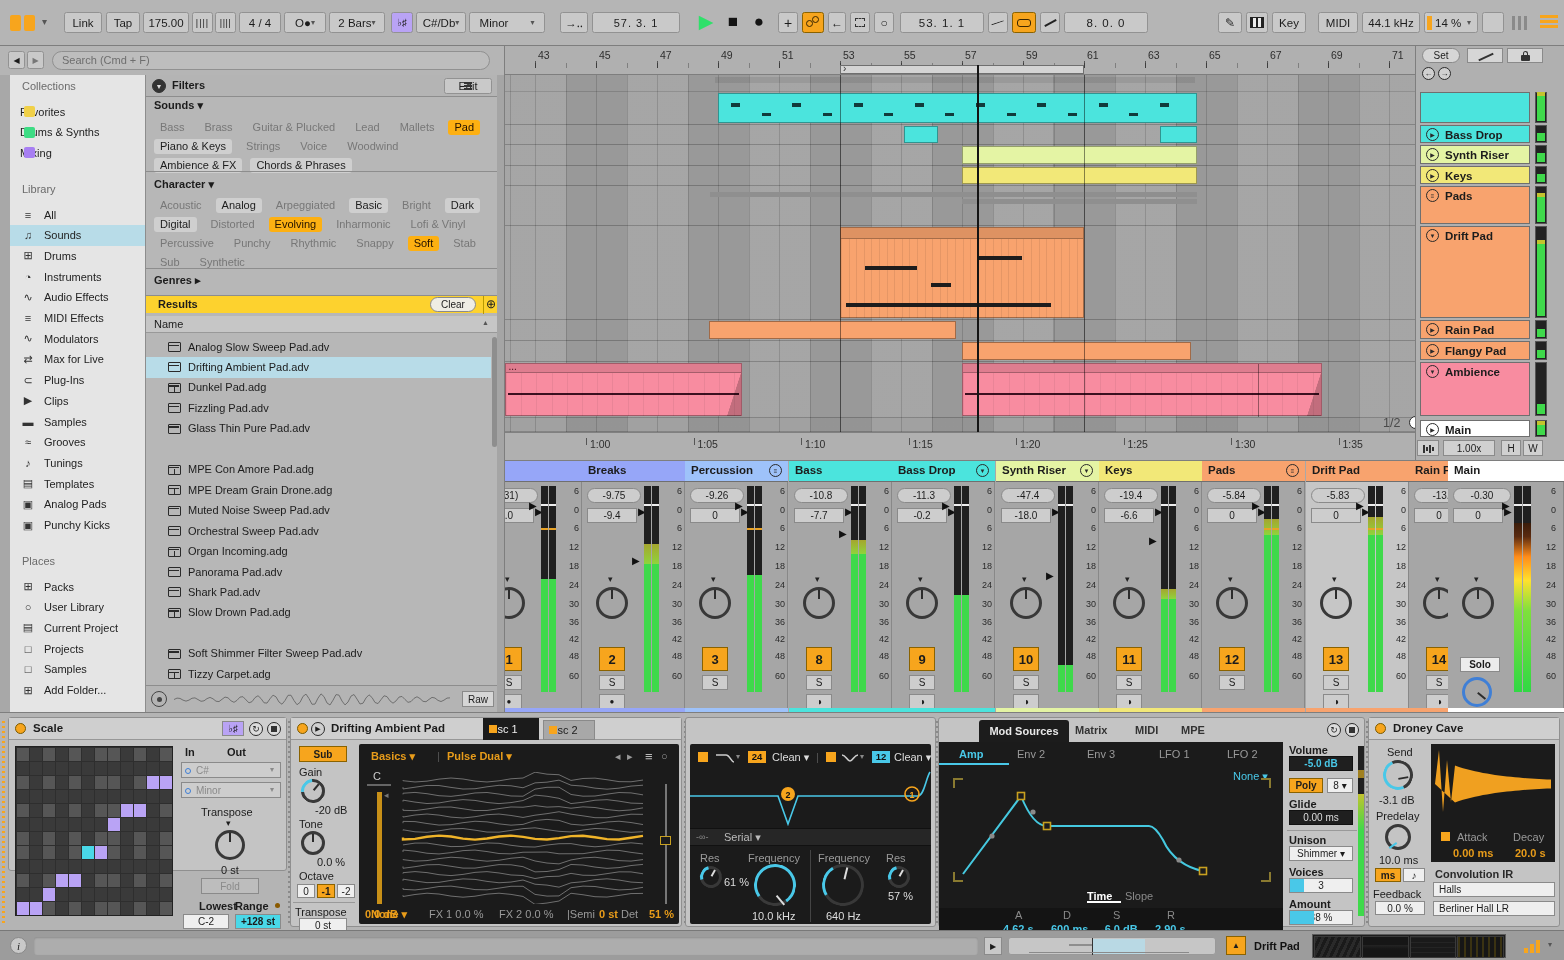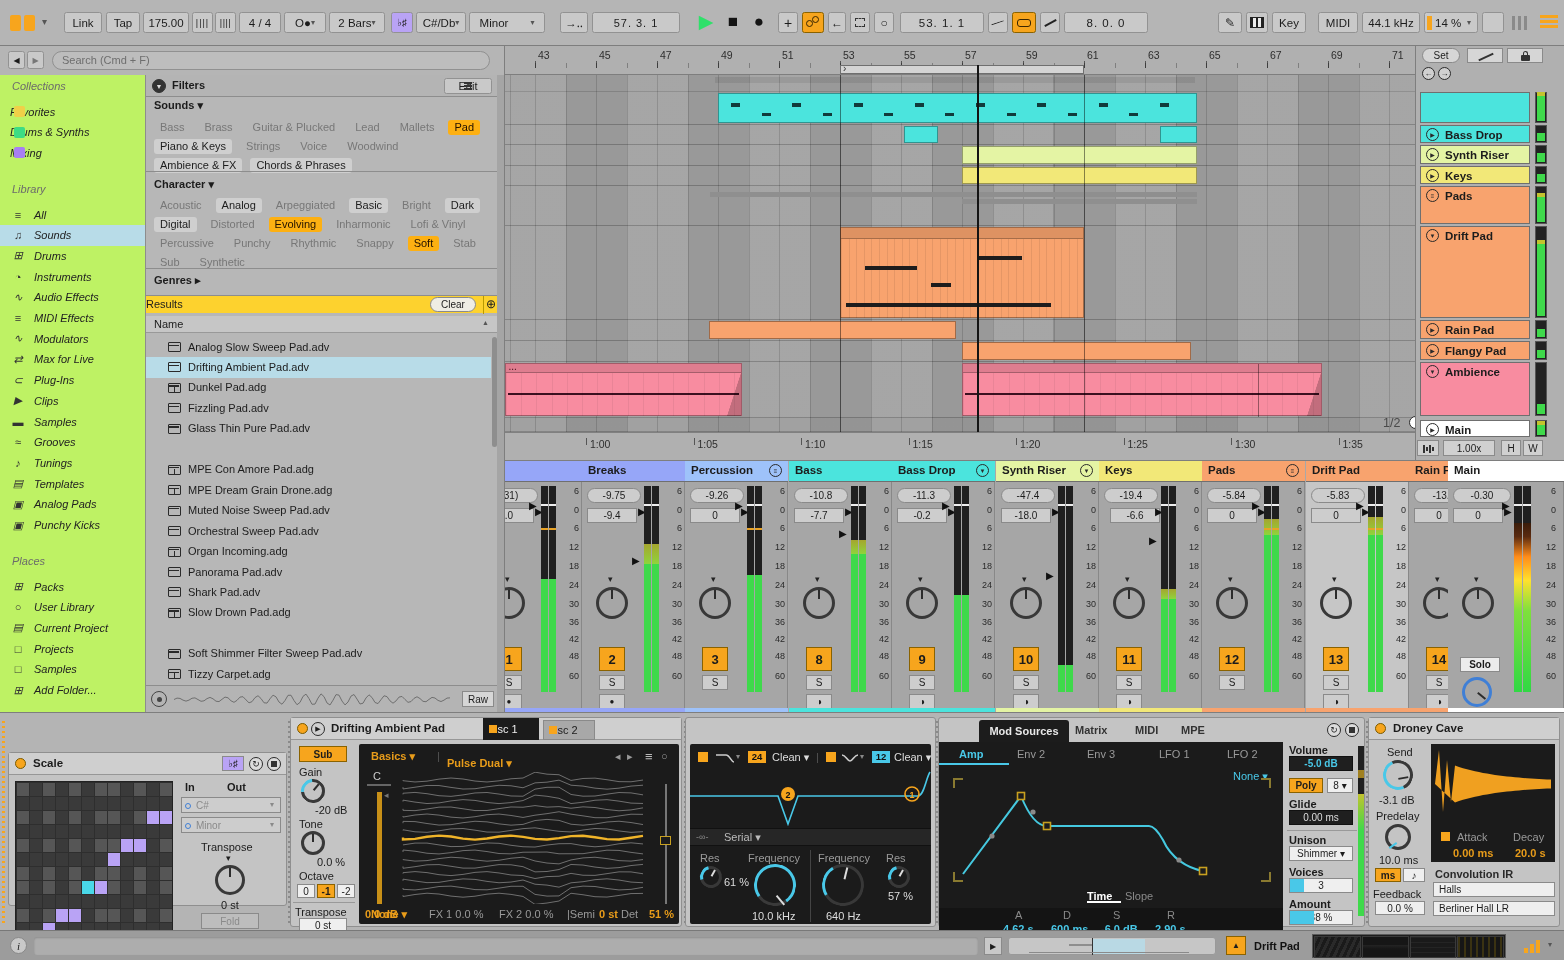--- a/index.html
+++ b/index.html
@@ -100,21 +100,21 @@
         <div class="a" style="left: 0px; top: 0px; width: 18px; height: 3px; background: rgb(247, 165, 29); position: absolute;"></div>
         <div class="a" style="left: 0px; top: 5px; width: 18px; height: 3px; background: rgb(247, 165, 29); position: absolute;"></div>
         <div class="a" style="left: 0px; top: 10px; width: 18px; height: 3px; background: rgb(247, 165, 29); position: absolute;"></div>
       </div>
     </div>
   <div id="searchrow" class="a" style="left:0;top:46px;width:505px;height:29px;background:#b5b5b5;border-right:1px solid #7e7e7e;">
       <div class="a bx" style="left: 8px; top: 5px; width: 17px; height: 18px; font-size: 8px; position: absolute;">◀</div>
       <div class="a bx" style="left: 27px; top: 5px; width: 17px; height: 18px; font-size: 8px; color: rgb(119, 119, 119); position: absolute;">▶</div>
       <div class="a" style="left: 52px; top: 5px; width: 438px; height: 19px; background: rgb(189, 189, 189); border: 1px solid rgb(144, 144, 144); border-radius: 10px; color: rgb(110, 110, 110); padding-left: 9px; line-height: 17px; position: absolute;">Search (Cmd + F)</div>
     </div>
-  <div id="side" class="a" style="left:0;top:75px;width:145px;height:637px;background:#bef264;font-style:italic;">
+  <div id="side" class="a" style="left:10px;top:75px;width:145px;height:637px;background:#e5e5e5;">
       <div class="a sec" style="left: 12px; top: 5px; width: 120px; height: 16px; position: absolute;">Collections</div>
       <div class="a sideitem" style="left: 0px; top: 26px; width: 145px; height: 21px; position: absolute;">
         <div class="a" style="position: absolute; width: 11px; height: 11px; border-radius: 2px; background: rgb(240, 208, 72); margin-left: 4px;"></div>
         <span>Favorites</span>
       </div>
       <div class="a sideitem" style="left: 0px; top: 46.7px; width: 145px; height: 21px; position: absolute;">
         <div class="a" style="position: absolute; width: 11px; height: 11px; border-radius: 2px; background: rgb(61, 220, 132); margin-left: 4px;"></div>
         <span>Drums &amp; Synths</span>
       </div>
       <div class="a sideitem" style="left: 0px; top: 67.4px; width: 145px; height: 21px; position: absolute;">
@@ -257,21 +257,21 @@
         <span class="tg dim">Snappy</span>
         <span class="tg on">Soft</span>
         <span class="tg dim">Stab</span>
         <span class="tg dim">Sub</span>
         <span class="tg dim">Synthetic</span>
       </div>
       <div class="a" style="left: 0px; top: 96px; width: 352px; height: 1px; background: rgb(141, 141, 141); position: absolute;"></div>
       <div class="a" style="left: 0px; top: 193px; width: 352px; height: 1px; background: rgb(141, 141, 141); position: absolute;"></div>
       <div class="a" style="left: 8px; top: 199px; width: 150px; height: 15px; font-weight: bold; position: absolute;">Genres ▸</div>
       <div class="a" style="left: 0px; top: 220px; width: 352px; height: 18px; background: rgb(253, 210, 46); border-top: 1px solid rgb(141, 141, 141); position: absolute;">
-        <div class="a" style="left: 0; top: 2px; width: 100px; height: 14px; font-weight: normal; position: absolute;">Results</div>
+        <div class="a" style="left: 12px; top: 2px; width: 100px; height: 14px; font-weight: bold; position: absolute;">Results</div>
         <div class="a pill" style="left: 284px; top: 1px; width: 46px; height: 15px; background: rgb(239, 237, 228); position: absolute;">Clear</div>
         <div class="a" style="left: 337px; top: 0px; width: 1px; height: 18px; background: rgb(185, 154, 0); position: absolute;"></div>
         <div class="a" style="left: 340px; top: 1px; width: 14px; height: 16px; font-size: 12px; position: absolute;">⊕</div>
       </div>
       <div class="a" style="left: 0px; top: 241px; width: 352px; height: 17px; background: rgb(198, 198, 198); border-bottom: 1px solid rgb(153, 153, 153); position: absolute;">
         <div class="a" style="left: 8px; top: 2px; width: 60px; height: 13px; position: absolute;">Name</div>
         <div class="a" style="left: 336px; top: 3px; width: 10px; height: 12px; font-size: 7px; color: rgb(85, 85, 85); position: absolute;">▲</div>
       </div>
       <div class="a" style="left: 0px; top: 262px; width: 345px; height: 20.45px; position: absolute;">
         <div class="a" style="left: 22px; top: 5px; width: 13px; height: 10px; border: 1.3px solid rgb(42, 42, 42); border-radius: 1px; position: absolute;">
@@ -840,21 +840,21 @@
         <div class="a meterlbl" style="left: 84px; top: 173px; width: 16px; height: 10px; position: absolute;">42</div>
         <div class="a meterlbl" style="left: 84px; top: 190px; width: 16px; height: 10px; position: absolute;">48</div>
         <div class="a meterlbl" style="left: 84px; top: 210px; width: 16px; height: 10px; position: absolute;">60</div>
         <div class="a" style="left: 0px; top: 247px; width: 103px; height: 5px; background: rgb(228, 244, 164); position: absolute;"></div>
       </div>
       <div class="a" style="left: 594px; top: 0px; width: 103px; height: 252px; background: rgb(166, 166, 166); border-right: 1px solid rgb(136, 136, 136); position: absolute;">
         <div class="a" style="left: 0px; top: 0px; width: 103px; height: 21px; background: rgb(242, 232, 120); border-bottom: 1px solid rgb(111, 111, 111); position: absolute;">
           <div class="a" style="left: 6px; top: 3px; width: 79px; height: 14px; font-weight: bold; font-size: 11.5px; white-space: nowrap; overflow: hidden; position: absolute;">Keys</div>
         </div>
         <div class="a pill" style="left: 5px; top: 27px; width: 54px; height: 15px; position: absolute;">-19.4</div>
-        <div class="a vbox" style="left: 11px; top: 47px; width: 50px; height: 15px; position: absolute;">-6.6</div>
+        <div class="a vbox" style="left: 5px; top: 47px; width: 50px; height: 15px; position: absolute;">-6.6</div>
         <div class="a" style="left: 56px; top: 45px; width: 12px; height: 16px; font-size: 10px; color: rgb(17, 17, 17); position: absolute;">▶</div>
         <div class="a" style="left: 26px; top: 113px; width: 10px; height: 10px; font-size: 9px; color: rgb(34, 34, 34); position: absolute;">▾</div>
         <div class="a knob" style="left: 14px; top: 126px; width: 32px; height: 32px; position: absolute;">
           <div class="a" style="position: absolute; left: 50%; top: 0px; width: 2px; height: 9px; background: rgb(44, 44, 44); transform: translateX(-50%);"></div>
         </div>
         <div class="a vbox" style="left: 17px; top: 186px; width: 26px; height: 24px; background: rgb(247, 165, 29); border-color: rgb(138, 98, 0); font-weight: bold; font-size: 13px; position: absolute;">11</div>
         <div class="a vbox" style="left: 17px; top: 214px; width: 26px; height: 15px; position: absolute;">S</div>
         <div class="a vbox" style="left: 17px; top: 233px; width: 26px; height: 15px; font-size: 10px; position: absolute;">◑</div>
         <div class="a" style="left: 62px; top: 25px; width: 7px; height: 206px; background: rgb(31, 31, 31); position: absolute;">
           <div class="a" style="position: absolute; left: 0px; bottom: 0px; width: 100%; height: 92.7px; background: rgb(63, 217, 75);"></div>
@@ -1016,21 +1016,21 @@
         <div class="a meterlbl" style="left: 92px; top: 210px; width: 16px; height: 10px; position: absolute;">60</div>
         <div class="a" style="left: 0px; top: 247px; width: 116px; height: 5px; background: rgb(255, 255, 255); position: absolute;"></div>
       </div>
     </div>
   <div id="chain" class="a" style="left:0;top:712px;width:1564px;height:218px;background:#b4b4b4;border-top:1px solid #7e7e7e;">
       <div class="a" style="left: 2px; top: 8px; width: 3px; height: 202px; background: repeating-linear-gradient(0deg, rgb(247, 165, 29) 0px, rgb(247, 165, 29) 2px, transparent 2px, transparent 5px); position: absolute;"></div>
       <div class="a" style="left: 288px; top: 8px; width: 2px; height: 202px; background: repeating-linear-gradient(0deg, rgb(138, 138, 138) 0px, rgb(138, 138, 138) 2px, transparent 2px, transparent 5px); position: absolute;"></div>
       <div class="a" style="left: 683.5px; top: 8px; width: 2px; height: 202px; background: repeating-linear-gradient(0deg, rgb(138, 138, 138) 0px, rgb(138, 138, 138) 2px, transparent 2px, transparent 5px); position: absolute;"></div>
       <div class="a" style="left: 936px; top: 8px; width: 2px; height: 202px; background: repeating-linear-gradient(0deg, rgb(138, 138, 138) 0px, rgb(138, 138, 138) 2px, transparent 2px, transparent 5px); position: absolute;"></div>
       <div class="a" style="left: 1366px; top: 8px; width: 2px; height: 202px; background: repeating-linear-gradient(0deg, rgb(138, 138, 138) 0px, rgb(138, 138, 138) 2px, transparent 2px, transparent 5px); position: absolute;"></div>
-      <div class="a devbody" style="left: 8px; top: 4px; width: 279px; height: 154px; position: absolute; margin-top: 35px;">
+      <div class="a devbody" style="left: 8px; top: 4px; width: 279px; height: 154px; position: absolute;">
         <div class="a hdrbar" style="left: 0px; top: 0px; width: 277px; height: 22px; position: absolute;">
           <div class="a" style="left: 6px; top: 5px; width: 11px; height: 11px; background: rgb(247, 165, 29); border: 1px solid rgb(122, 90, 0); border-radius: 50%; position: absolute;"></div>
           <div class="a" style="left: 24px; top: 4px; width: 100px; height: 14px; font-weight: bold; font-size: 11.5px; position: absolute;">Scale</div>
           <div class="a vbox" style="left: 213px; top: 3px; width: 22px; height: 15px; background: rgb(185, 163, 245); font-size: 10px; position: absolute;">♭♯</div>
           <div class="a circ" style="left: 240px; top: 4px; width: 14px; height: 14px; font-size: 9px; background: rgb(220, 220, 220); position: absolute;">↻</div>
           <div class="a circ" style="left: 258px; top: 4px; width: 14px; height: 14px; background: rgb(220, 220, 220); position: absolute;">
             <div class="a" style="position: absolute; width: 6px; height: 6px; background: rgb(51, 51, 51);"></div>
           </div>
         </div>
         <div class="a" style="left: 6px; top: 28px; width: 158px; height: 170px; background: rgb(46, 46, 46); border: 1px solid rgb(34, 34, 34); position: absolute;">
@@ -1218,21 +1218,21 @@
         <div class="a" style="left: 8px; top: 152px; width: 44px; height: 12px; position: absolute;">Octave</div>
         <div class="a vbox" style="left: 6px; top: 166px; width: 18px; height: 14px; background: rgb(239, 239, 239); position: absolute;">0</div>
         <div class="a vbox" style="left: 26px; top: 166px; width: 18px; height: 14px; background: rgb(247, 165, 29); border-color: rgb(138, 98, 0); font-weight: bold; position: absolute;">-1</div>
         <div class="a vbox" style="left: 46px; top: 166px; width: 18px; height: 14px; background: rgb(239, 239, 239); position: absolute;">-2</div>
         <div class="a" style="left: 2px; top: 184px; width: 62px; height: 1px; background: rgb(153, 153, 153); position: absolute;"></div>
         <div class="a" style="left: 4px; top: 188px; width: 60px; height: 12px; position: absolute;">Transpose</div>
         <div class="a vbox" style="left: 8px; top: 200px; width: 48px; height: 14px; background: rgb(239, 239, 239); position: absolute;">0 st</div>
         <div class="a dk" style="left: 68px; top: 26px; width: 320px; height: 180px; border-radius: 2px; position: absolute;">
           <div class="a ora" style="left: 12px; top: 6px; width: 70px; height: 13px; font-weight: bold; position: absolute;">Basics ▾</div>
           <div class="a" style="left: 78px; top: 6px; width: 6px; height: 13px; color: rgb(85, 85, 85); position: absolute;">|</div>
-          <div class="a ora" style="left: 88px; top: 6px; width: 110px; height: 13px; font-weight: bold; position: absolute; margin-top: 7px;">Pulse Dual ▾</div>
+          <div class="a ora" style="left: 88px; top: 6px; width: 110px; height: 13px; font-weight: bold; position: absolute;">Pulse Dual ▾</div>
           <div class="a" style="left: 256px; top: 6px; width: 10px; height: 13px; color: rgb(153, 153, 153); position: absolute;">◂</div>
           <div class="a" style="left: 268px; top: 6px; width: 10px; height: 13px; color: rgb(153, 153, 153); position: absolute;">▸</div>
           <div class="a" style="left: 286px; top: 5px; width: 12px; height: 13px; color: rgb(187, 187, 187); font-size: 13px; position: absolute;">≡</div>
           <div class="a" style="left: 302px; top: 6px; width: 12px; height: 13px; color: rgb(153, 153, 153); position: absolute;">○</div>
           <div class="a" style="left: 14px; top: 26px; width: 12px; height: 12px; color: rgb(204, 204, 204); position: absolute;">C</div>
           <div class="a" style="left: 8px; top: 40px; width: 24px; height: 2px; background: rgb(102, 102, 102); position: absolute;"></div>
           <div class="a" style="left: 18px; top: 48px; width: 5px; height: 112px; background: rgb(200, 144, 24); position: absolute;"></div>
           <div class="a" style="left: 25px; top: 46px; width: 8px; height: 12px; color: rgb(119, 119, 119); font-size: 9px; position: absolute;">◂</div>
           <div class="a ora" style="left: 6px; top: 164px; width: 46px; height: 12px; font-weight: bold; position: absolute;">0.0 dB</div>
           <svg width="256" height="132" viewBox="0 0 256 132" style="position: absolute; left: 40px; top: 28px;">

